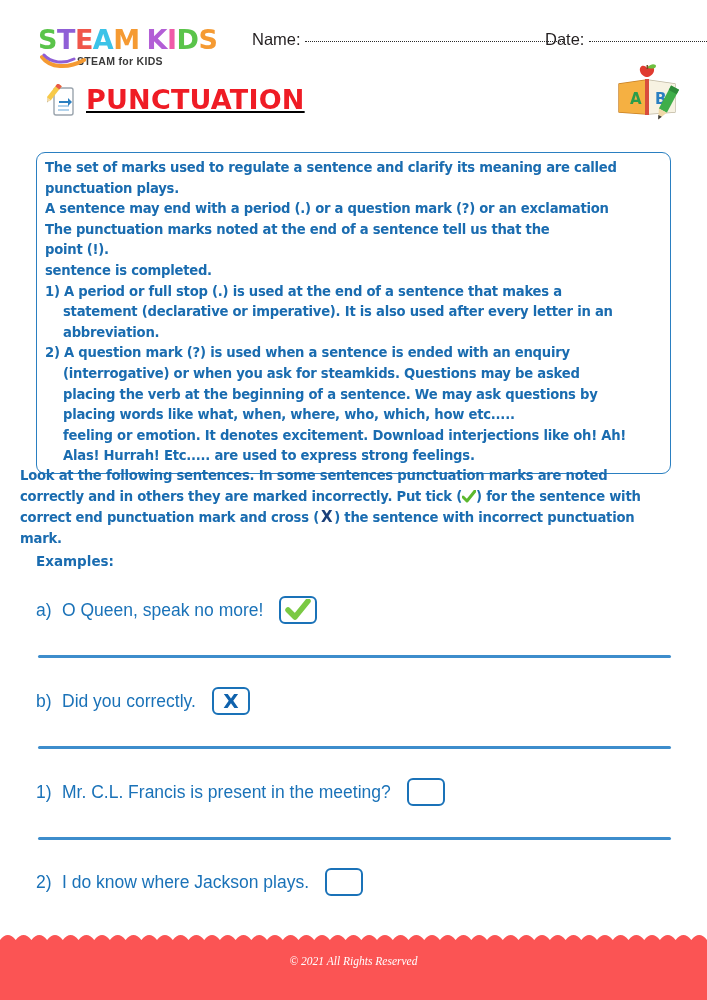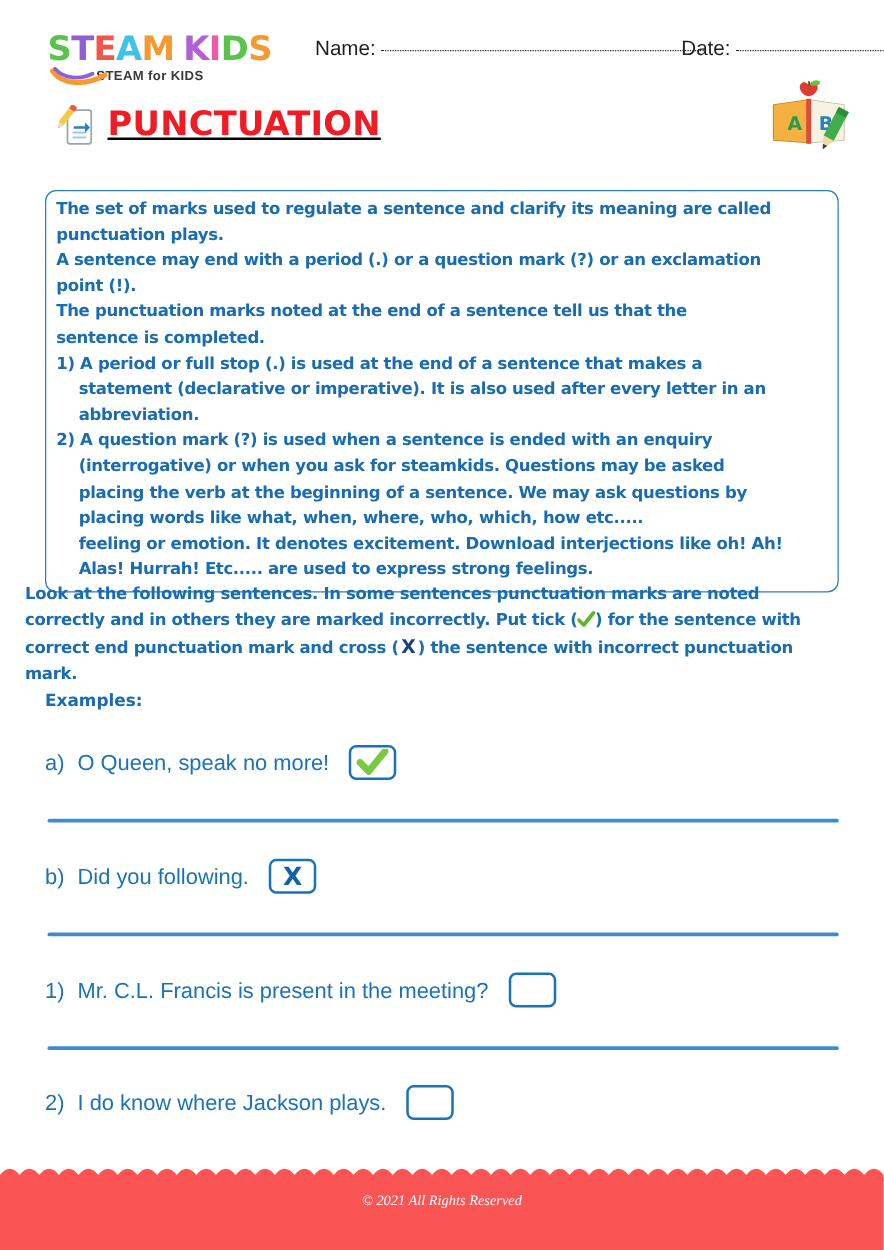--- a/index.html
+++ b/index.html
@@ -307,22 +307,22 @@
     <rect x="50" y="24" width="9" height="5" fill="#2e8c3a"></rect>
     <path d="M50,50 L59,50 L54.5,60 Z" fill="#f0d9a8"></path>
     <path d="M52.5,56 L56.5,56 L54.5,60 Z" fill="#3c3c3c"></path>
   </g>
 </svg>
 
 <div class="info-box">
   <div class="info-line">The set of marks used to regulate a sentence and clarify its meaning are called</div>
   <div class="info-line">punctuation plays.</div>
   <div class="info-line">A sentence may end with a period (.) or a question mark (?) or an exclamation</div>
+  <div class="info-line">The punctuation marks noted at the end of a sentence tell us that the</div>
   <div class="info-line">point (!).</div>
-  <div class="info-line">The punctuation marks noted at the end of a sentence tell us that the</div>
   <div class="info-line">sentence is completed.</div>
 
   <div class="info-line indent">
     <span>1)</span>
     <span>A period or full stop (.) is used at the end of a sentence that makes a</span>
   </div>
   <div class="info-line hang">statement (declarative or imperative). It is also used after every letter in an</div>
   <div class="info-line hang">abbreviation.</div>
 
   <div class="info-line indent">
@@ -351,21 +351,21 @@
   <span class="ans-box">
     <svg class="tick-svg" viewBox="0 0 26 22">
       <path d="M3,11 L10,18 L23,2" stroke="#7ac943" stroke-width="5.5" fill="none" stroke-linecap="round" stroke-linejoin="round"></path>
     </svg>
   </span>
 </div>
 <div class="sep" style="top:655px;"></div>
 
 <div class="q-row" style="top:687px;">
   <span class="q-label">b)</span>
-  <span class="q-text">Did you following.</span>
+  <span class="q-text">Did you correctly.</span>
   <span class="ans-box cross">X</span>
 </div>
 <div class="sep" style="top:746px;"></div>
 
 <div class="q-row" style="top:778px;">
   <span class="q-label">1)</span>
   <span class="q-text">Mr. C.L. Francis is present in the meeting?</span>
   <span class="ans-box"></span>
 </div>
 <div class="sep" style="top:837px;"></div>

